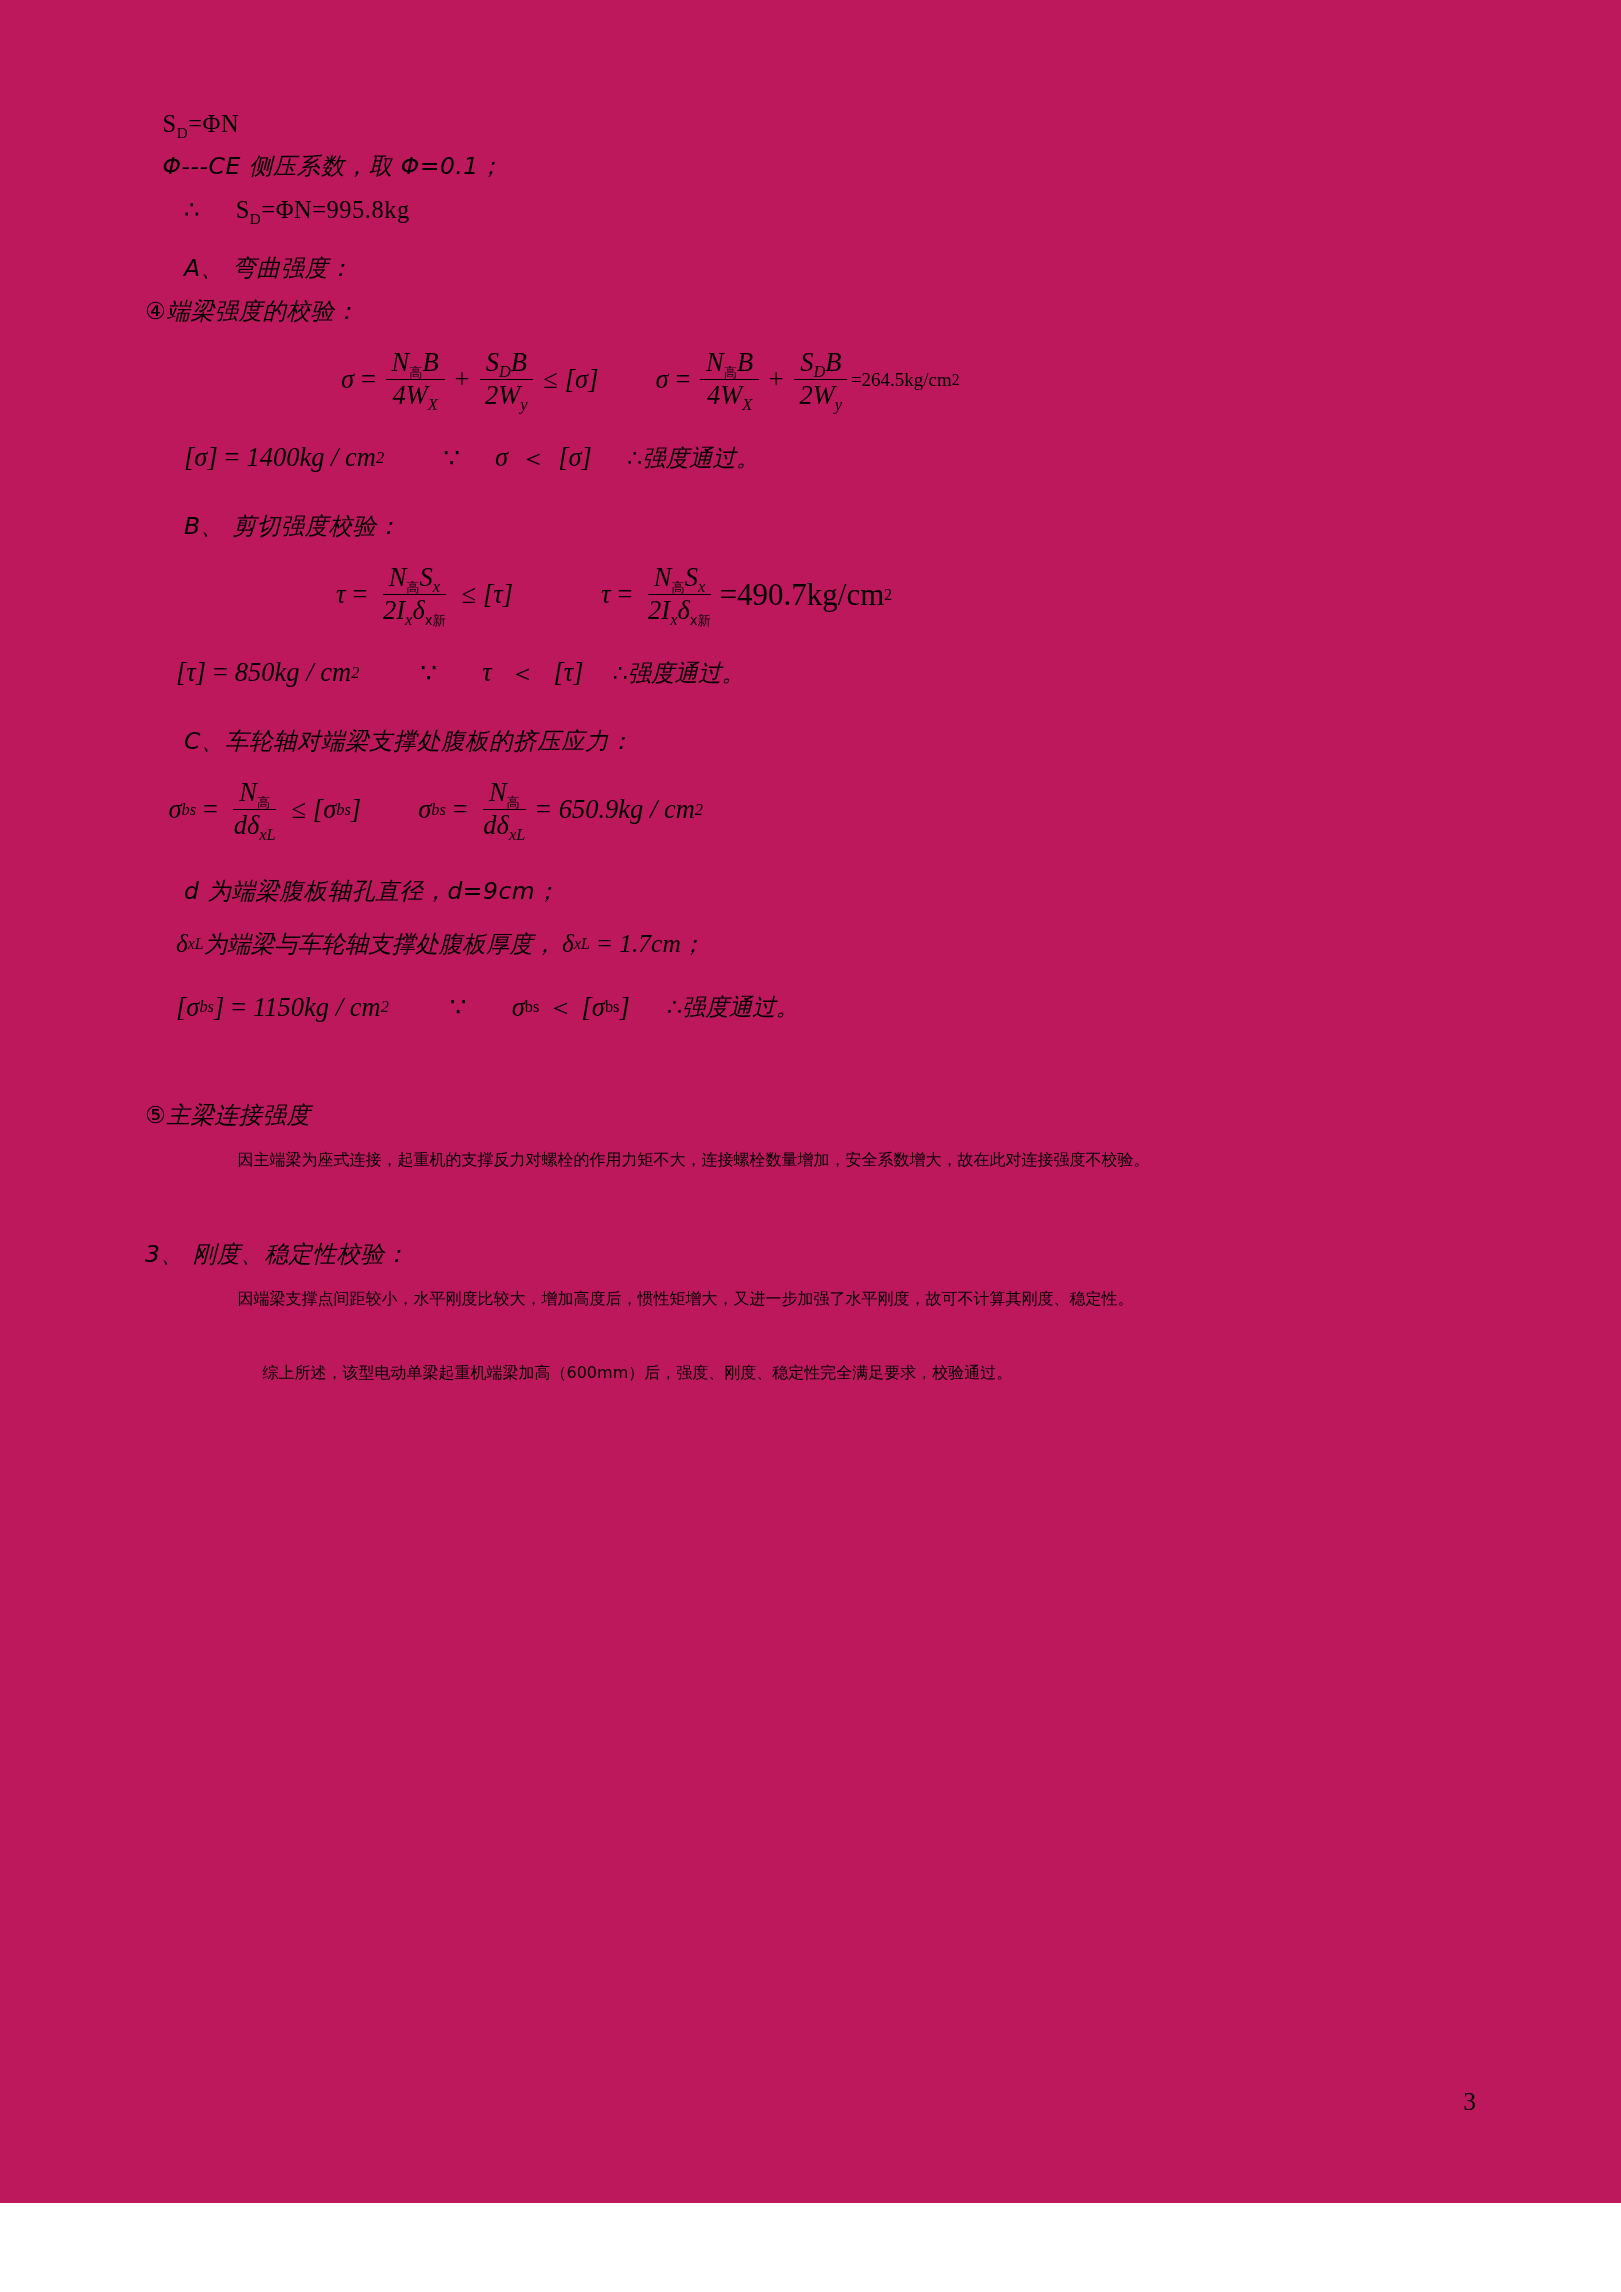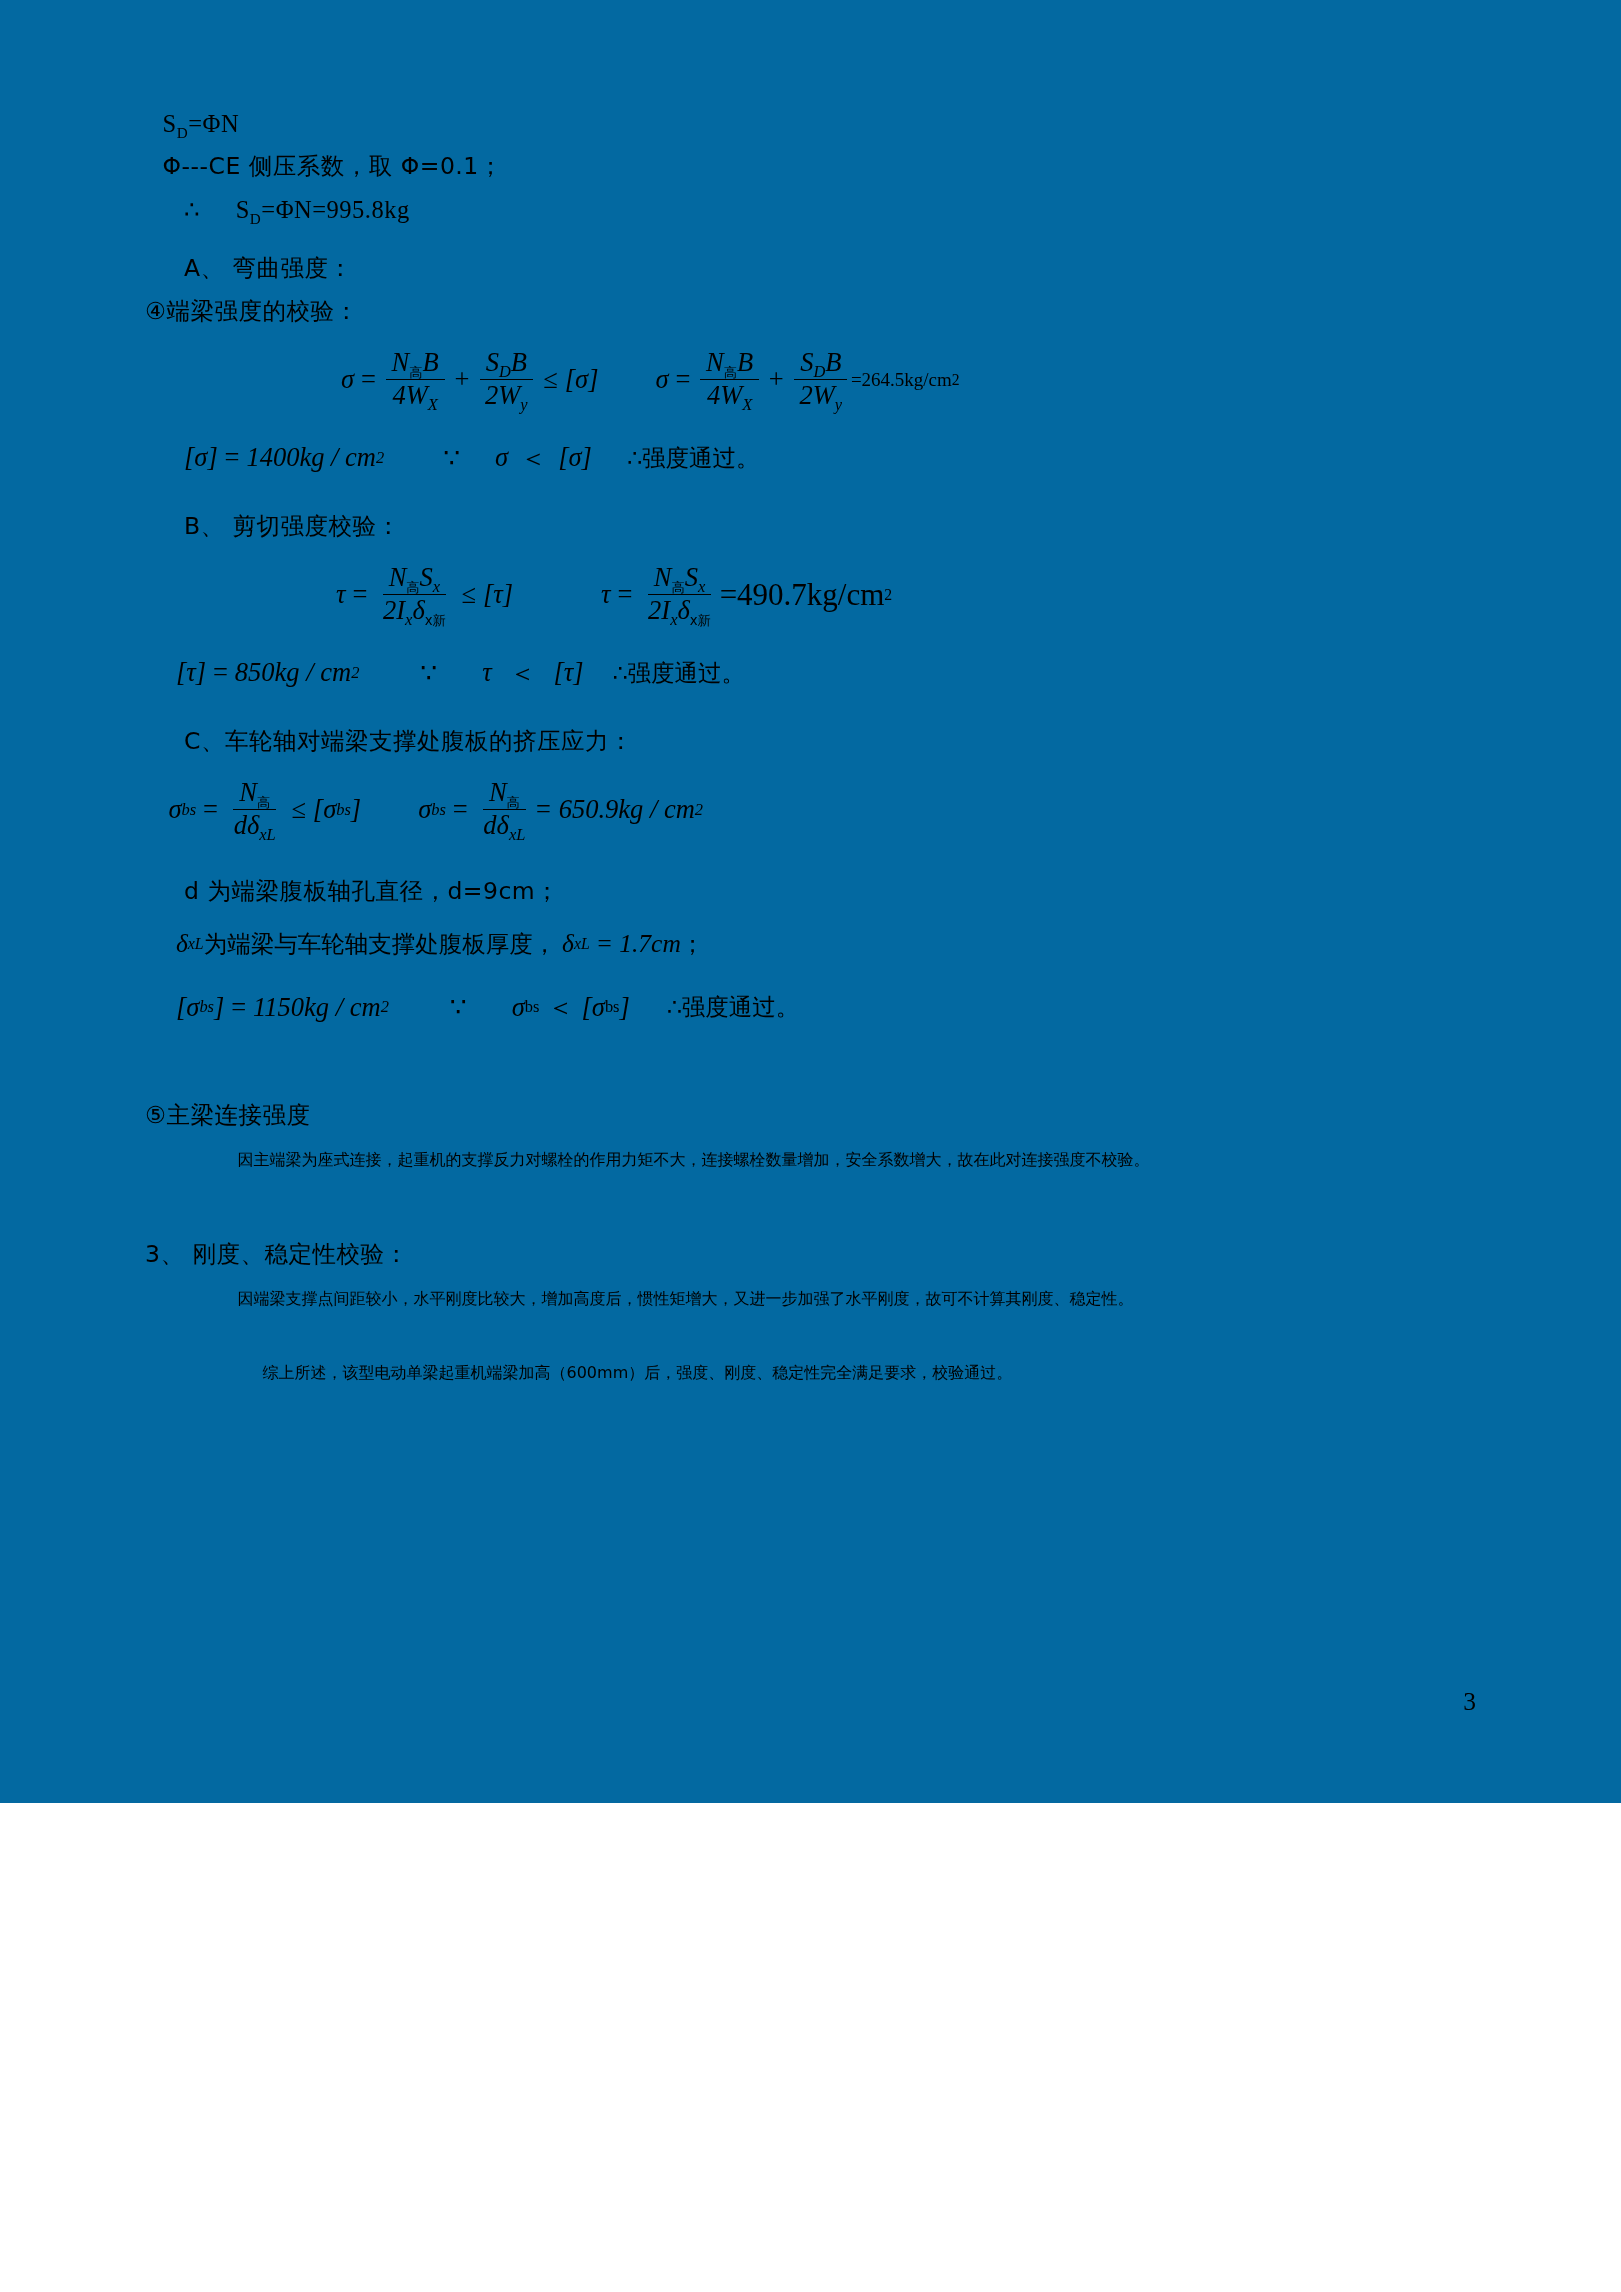--- a/index.html
+++ b/index.html
@@ -7,42 +7,43 @@
     padding: 0;
     background: #ffffff;
   }
   body {
     font-family: "Liberation Serif", "DejaVu Serif", serif;
     color: #000000;
   }
   .page {
     position: relative;
     width: 1621px;
-    height: 1803px;
-    background: #0369a1;
+    height: 2203px;
+    background: #be185d;
     margin: 0 auto;
     overflow: hidden;
   }
   .content {
     position: absolute;
     left: 145px;
     top: 102px;
     width: 1333px;
   }
 
   
   .line {
     font-size: 24.5px;
     line-height: 43px;
     white-space: nowrap;
     letter-spacing: 0.5px;
   }
   .cn {
     font-family: "DejaVu Sans", "Liberation Sans", sans-serif;
     font-size: 23.5px;
+    font-style: italic;
   }
   .mono-ascii {
     font-family: "Liberation Serif", "DejaVu Serif", serif;
   }
   .ind1 { padding-left: 17.6px; }
   .ind2 { padding-left: 39px; }
 
   .sub {
     font-size: 0.62em;
     vertical-align: sub;

